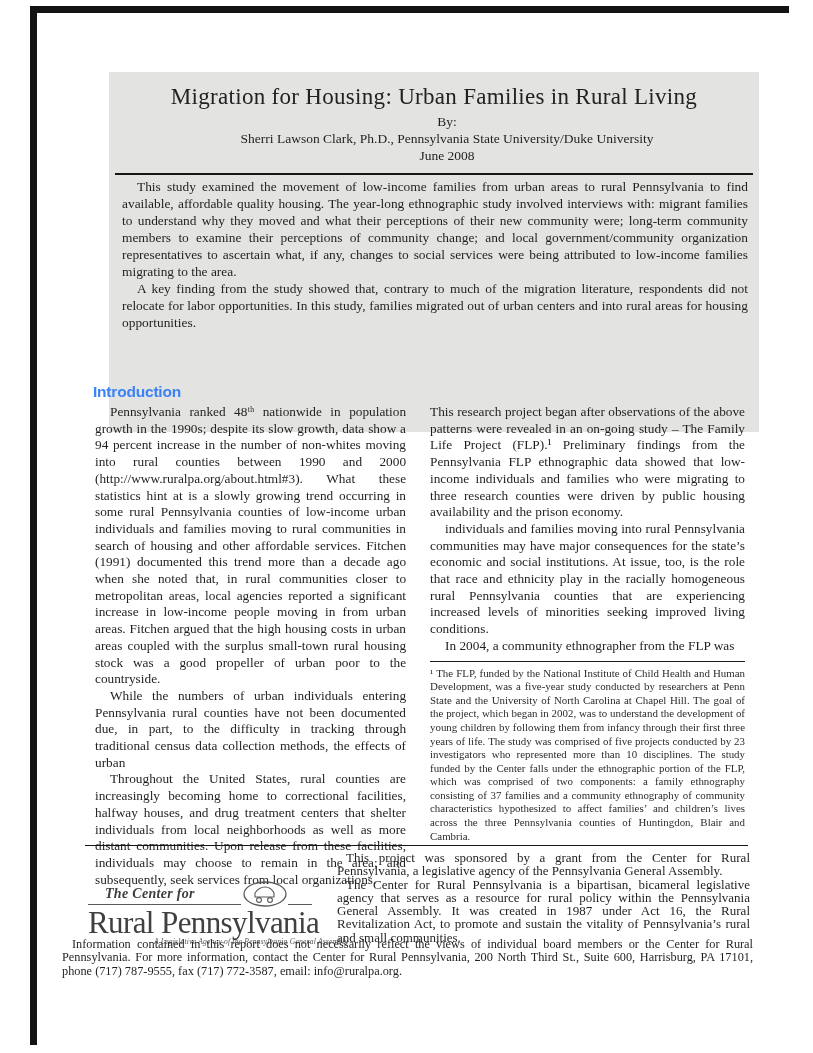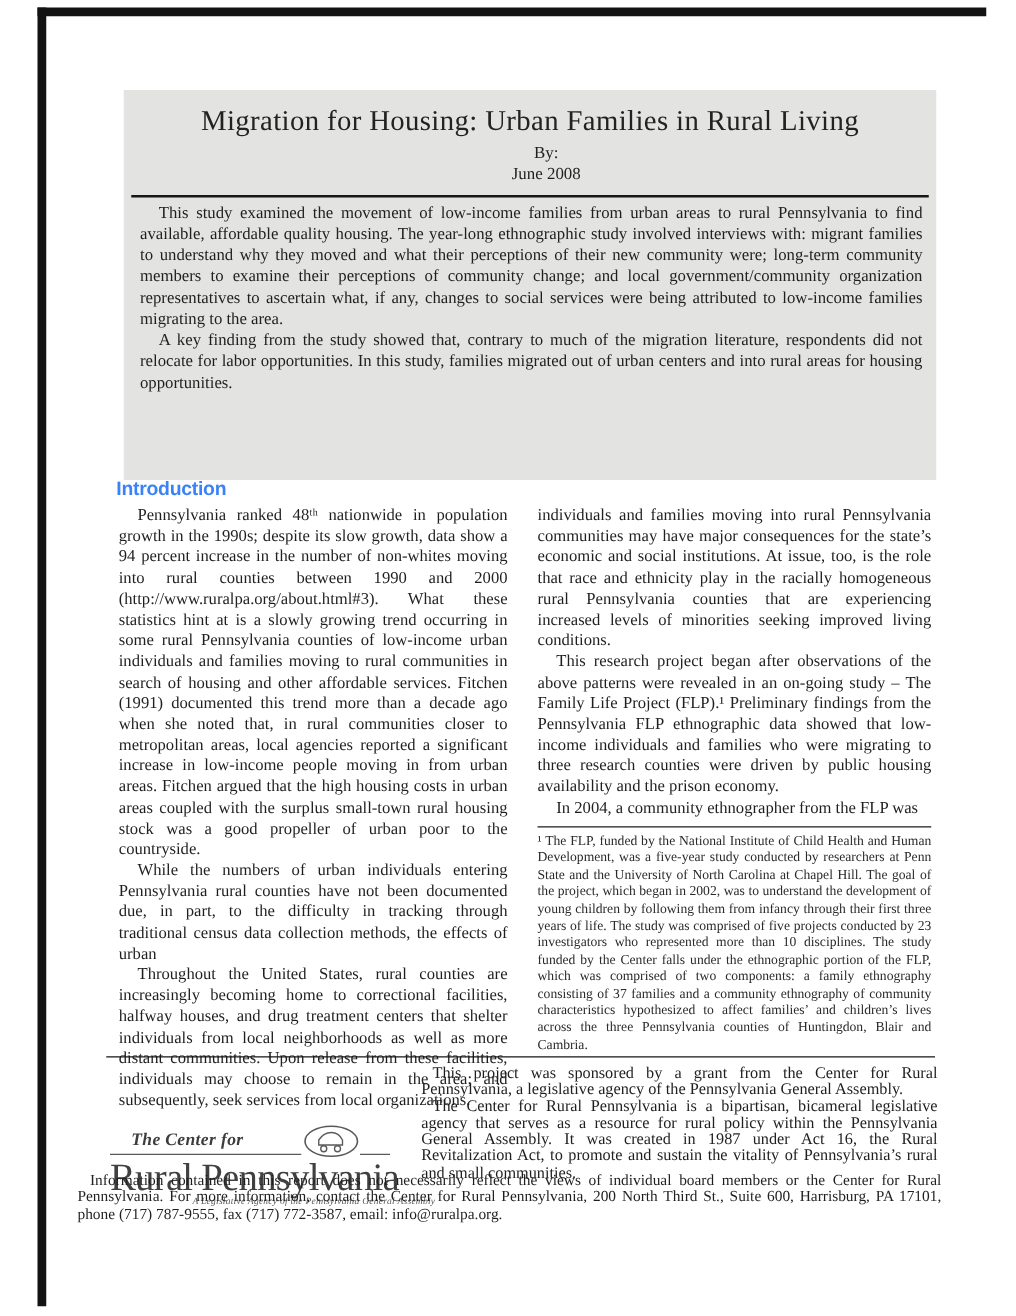--- a/index.html
+++ b/index.html
@@ -5,21 +5,21 @@
   html, body { margin:0; padding:0; }
   body {
     width:813px; height:1053px; position:relative; overflow:hidden;
     background:#ffffff; color:var(--text, #1f1f1f);
     font-family:"Liberation Serif","DejaVu Serif",serif;
     -webkit-font-smoothing:antialiased;
   }
   .scan-bar-top { position:absolute; left:30px; top:6px; width:759px; height:7px; background:var(--scan-bar,#131313); }
   .scan-bar-left { position:absolute; left:30px; top:6px; width:7px; height:1039px; background:var(--scan-bar,#131313); }
 
-  .summary-box { position:absolute; left:99px; top:72px; width:650px; height:312px; background:var(--box-bg,#e3e3e1); }
+  .summary-box { position:absolute; left:109px; top:72px; width:650px; height:360px; background:var(--box-bg,#e3e3e1); }
   .report-title { margin:12px 10px 0; text-align:center; font-size:23px; font-weight:normal; letter-spacing:.3px; color:#222; }
   .center-line { text-align:center; font-size:13.5px; margin-top:4px;padding-left:26px; }
   .center-line.tight { margin-top:1px; }
   .title-rule { margin:9px 6px 0 6px; border-top:2px solid var(--rule,#161616); }
   .exec-heading {
     margin:7px 0 0 13px; font-family:"Liberation Sans","DejaVu Sans",sans-serif;
     font-size:15.5px; font-weight:bold; letter-spacing:-0.2px; color:#111;
   }
   .exec-body { margin:3px 11px 0 13px; font-size:13.4px; line-height:17px; text-align:justify; }
   .exec-body p { margin:0; text-indent:15px; }
@@ -33,21 +33,21 @@
   .col { font-size:13.3px; line-height:16.7px; text-align:justify; }
   .col p { margin:0; text-indent:15px; }
   .col-left { width:317px; }
   .col-right { width:321px; }
   .col-right .col-paras p:first-child { text-indent:0; }
   .footnote-rule { border-top:1.5px solid #1c1c1c; margin-top:6px; }
   .footnote { margin-top:5px; font-size:10.9px; line-height:13.6px; text-align:justify; color:#2b2b2b; }
 
   .footer-rule { position:absolute; left:85px; top:845px; width:663px; border-top:1.5px solid var(--rule,#161616); }
 
-  .logo { position:absolute; left:88px; top:902px; width:250px; height:76px; }
+  .logo { position:absolute; left:88px; top:883px; width:250px; height:76px; }
   .logo-top { position:relative; height:25px; }
   .logo-centerfor { position:absolute; left:17px; top:3px; font-style:italic; font-weight:bold; font-size:14px; color:#3d3d3d; letter-spacing:.3px; }
   .logo-topline { position:absolute; left:0; top:21px; width:153px; border-top:1.4px solid #5a5a5a; }
   .logo-emblem { position:absolute; left:154px; top:-2px; }
   .logo-topline2 { position:absolute; left:200px; top:21px; width:24px; border-top:1.4px solid #5a5a5a; }
   .logo-name { margin:-3px 0 0 0; font-size:31px; color:#404040; letter-spacing:-0.6px; white-space:nowrap; }
   .logo-tagline { margin:-4px 0 0 66px; font-style:italic; font-size:7.6px; color:#565656; letter-spacing:.2px; white-space:nowrap; }
 
   .sponsor { position:absolute; left:337px; top:851px; width:413px; font-size:13px; line-height:13.3px; text-align:justify; }
   .sponsor p { margin:0; text-indent:9px; }
@@ -55,40 +55,41 @@
 </style>
 </head>
 <body>
 
 <div class="scan-bar-top"></div>
 <div class="scan-bar-left"></div>
 
 <div class="summary-box">
   <h1 class="report-title">Migration for Housing: Urban Families in Rural Living</h1>
   <div class="center-line">By:</div>
+  <div class="center-line tight">Sherri Lawson Clark, Ph.D., Pennsylvania State University/Duke University</div>
   <div class="center-line tight">June 2008</div>
   <div class="title-rule"></div>
   <div class="exec-body">
       <p>This study examined the movement of low-income families from urban areas to rural Pennsylvania to find available, affordable quality housing. The year-long ethnographic study involved interviews with: migrant families to understand why they moved and what their perceptions of their new community were; long-term community members to examine their perceptions of community change; and local government/community organization representatives to ascertain what, if any, changes to social services were being attributed to low-income families migrating to the area.</p>
       <p>A key finding from the study showed that, contrary to much of the migration literature, respondents did not relocate for labor opportunities. In this study, families migrated out of urban centers and into rural areas for housing opportunities.</p>
     </div>
 </div>
 
 <h2 class="intro-heading">Introduction</h2>
 
 <div class="columns">
   <div class="col col-left">
       <p>Pennsylvania ranked 48ᵗʰ nationwide in population growth in the 1990s; despite its slow growth, data show a 94 percent increase in the number of non-whites moving into rural counties between 1990 and 2000 (http://www.ruralpa.org/about.html#3). What these statistics hint at is a slowly growing trend occurring in some rural Pennsylvania counties of low-income urban individuals and families moving to rural communities in search of housing and other affordable services. Fitchen (1991) documented this trend more than a decade ago when she noted that, in rural communities closer to metropolitan areas, local agencies reported a significant increase in low-income people moving in from urban areas. Fitchen argued that the high housing costs in urban areas coupled with the surplus small-town rural housing stock was a good propeller of urban poor to the countryside.</p>
       <p>While the numbers of urban individuals entering Pennsylvania rural counties have not been documented due, in part, to the difficulty in tracking through traditional census data collection methods, the effects of urban</p>
       <p>Throughout the United States, rural counties are increasingly becoming home to correctional facilities, halfway houses, and drug treatment centers that shelter individuals from local neighborhoods as well as more distant communities. Upon release from these facilities, individuals may choose to remain in the area; and subsequently, seek services from local organizations.</p>
     </div>
   <div class="col col-right">
     <div class="col-paras">
+        <p>This research project began after observations of the above patterns were revealed in an on-going study – The Family Life Project (FLP).¹ Preliminary findings from the Pennsylvania FLP ethnographic data showed that low-income individuals and families who were migrating to three research counties were driven by public housing availability and the prison economy.</p>
         <p>individuals and families moving into rural Pennsylvania communities may have major consequences for the state’s economic and social institutions. At issue, too, is the role that race and ethnicity play in the racially homogeneous rural Pennsylvania counties that are experiencing increased levels of minorities seeking improved living conditions.</p>
-        <p>This research project began after observations of the above patterns were revealed in an on-going study – The Family Life Project (FLP).¹ Preliminary findings from the Pennsylvania FLP ethnographic data showed that low-income individuals and families who were migrating to three research counties were driven by public housing availability and the prison economy.</p>
         <p>In 2004, a community ethnographer from the FLP was</p>
       </div>
     <div class="footnote-rule"></div>
     <div class="footnote">¹ The FLP, funded by the National Institute of Child Health and Human Development, was a five-year study conducted by researchers at Penn State and the University of North Carolina at Chapel Hill. The goal of the project, which began in 2002, was to understand the development of young children by following them from infancy through their first three years of life. The study was comprised of five projects conducted by 23 investigators who represented more than 10 disciplines. The study funded by the Center falls under the ethnographic portion of the FLP, which was comprised of two components: a family ethnography consisting of 37 families and a community ethnography of community characteristics hypothesized to affect families’ and children’s lives across the three Pennsylvania counties of Huntingdon, Blair and Cambria.</div>
   </div>
 </div>
 
 <div class="footer-rule"></div>
 
 <div class="logo">

